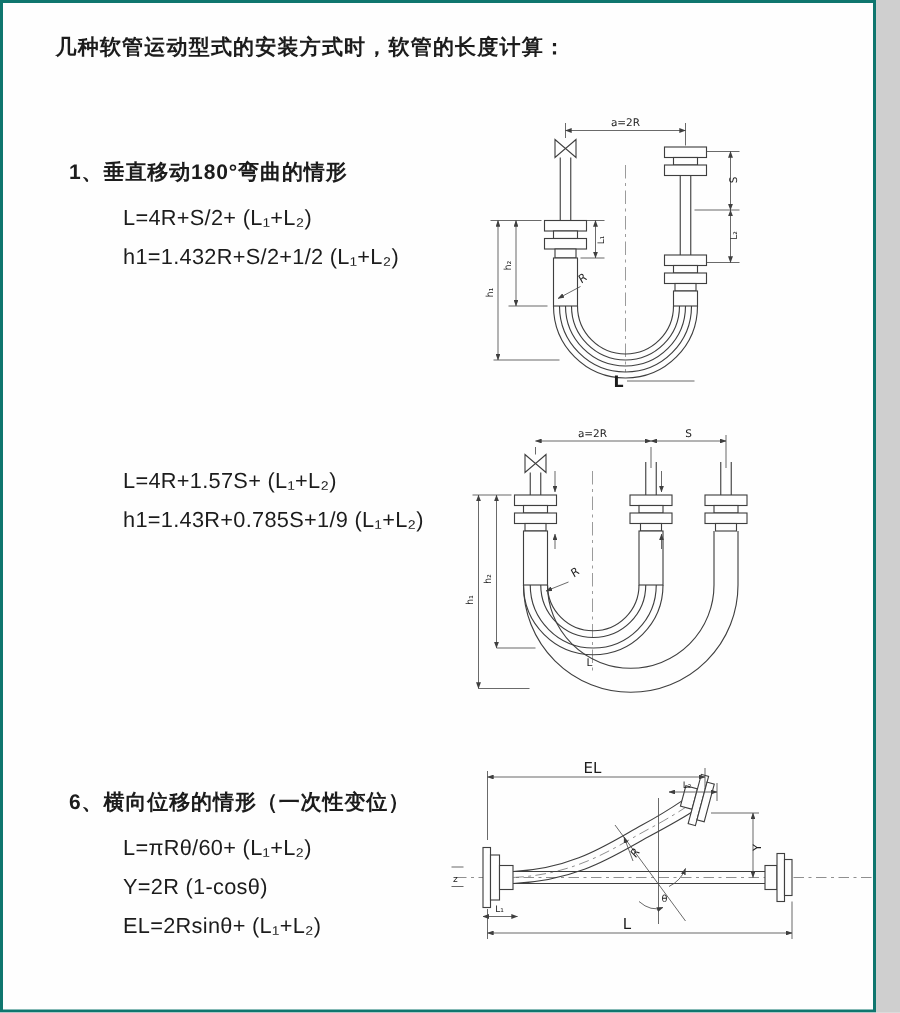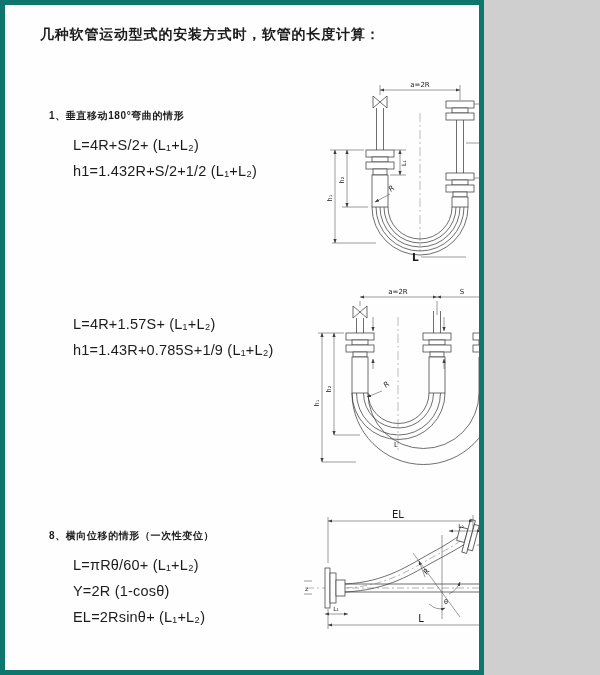--- a/index.html
+++ b/index.html
@@ -1,27 +1,27 @@
 <!DOCTYPE html>
 <html><head>
 <meta charset="utf-8">
 <style>
   html,body{margin:0;padding:0;background:#cfcfcf;}
   .page{
-    position:relative;width:484px;height:675px;background:#fefefe;
+    position:relative;width:584px;height:675px;background:#fefefe;
     font-family:"Liberation Sans","DejaVu Sans",sans-serif;color:#1c1c1c;
-    overflow:hidden;border:5px solid #0f766e;box-sizing:border-box;padding-left:40px;
+    overflow:hidden;border:2px solid #0f766e;box-sizing:border-box;padding-left:40px;
   }
   .title{
     position:absolute;left:35px;top:21px;font-size:14px;font-weight:700;
     letter-spacing:.8px;white-space:nowrap;
   }
   .section{position:absolute;left:44px;width:280px;}
-  .heading{font-size:10px;font-weight:700;letter-spacing:.6px;margin:0 0 9px 0;white-space:nowrap;}
-  .formula{font-size:14.5px;margin-left:24px;line-height:26px;letter-spacing:.2px;white-space:nowrap;}
+  .heading{font-size:14px;font-weight:700;letter-spacing:.6px;margin:0 0 9px 0;white-space:nowrap;}
+  .formula{font-size:14.5px;margin-left:36px;line-height:26px;letter-spacing:.2px;white-space:nowrap;}
   svg.dwg{position:absolute;}
   svg.dwg .ln{stroke:#3f3f3f;fill:none;stroke-width:.75;}
   svg.dwg .fl{stroke:#3f3f3f;fill:#fefefe;stroke-width:.75;}
   svg.dwg .dim{stroke:#4a4a4a;fill:none;stroke-width:.55;}
   svg.dwg .cl{stroke:#7a7a7a;fill:none;stroke-width:.5;stroke-dasharray:9 3 2 3;}
   svg.dwg .hdash{stroke:#6a6a6a;fill:none;stroke-width:.5;stroke-dasharray:7 3 2 3;}
   svg.dwg text{fill:#1c1c1c;stroke:none;font-family:"DejaVu Sans","Liberation Sans",sans-serif;}
   .tm{text-anchor:middle;}
 </style>
 </head>
@@ -195,21 +195,21 @@
 
     <text class="tm" x="88" y="9" font-size="7">a=2R</text>
     <text class="tm" x="152" y="9" font-size="7">S</text>
     <text class="tm" x="8.5" y="118" font-size="6.5" transform="rotate(-90 8.5 118)">h₁</text>
     <text class="tm" x="20.5" y="104" font-size="6.5" transform="rotate(-90 20.5 104)">h₂</text>
     <text x="76" y="103" font-size="7.5" font-style="italic" transform="rotate(-40 76 103)">R</text>
     <text x="84" y="162" font-size="7">L</text>
   </svg>
 
   <div class="section" style="top:524px;">
-    <div class="heading">8、横向位移的情形（一次性变位）</div>
+    <div class="heading">6、横向位移的情形（一次性变位）</div>
     <div class="formula">L=πRθ/60+ (L₁+L₂)</div>
     <div class="formula">Y=2R (1-cosθ)</div>
     <div class="formula">EL=2Rsinθ+ (L₁+L₂)</div>
   </div>
 
   <svg class="dwg" style="left:296px;top:502px;" width="304" height="155" viewBox="0 0 304 155">
     <defs>
       <marker id="ar3" markerWidth="8" markerHeight="6" refX="7.5" refY="3" orient="auto-start-reverse">
         <path d="M0,0 L8,3 L0,6 Z" fill="#3f3f3f"></path>
       </marker>

